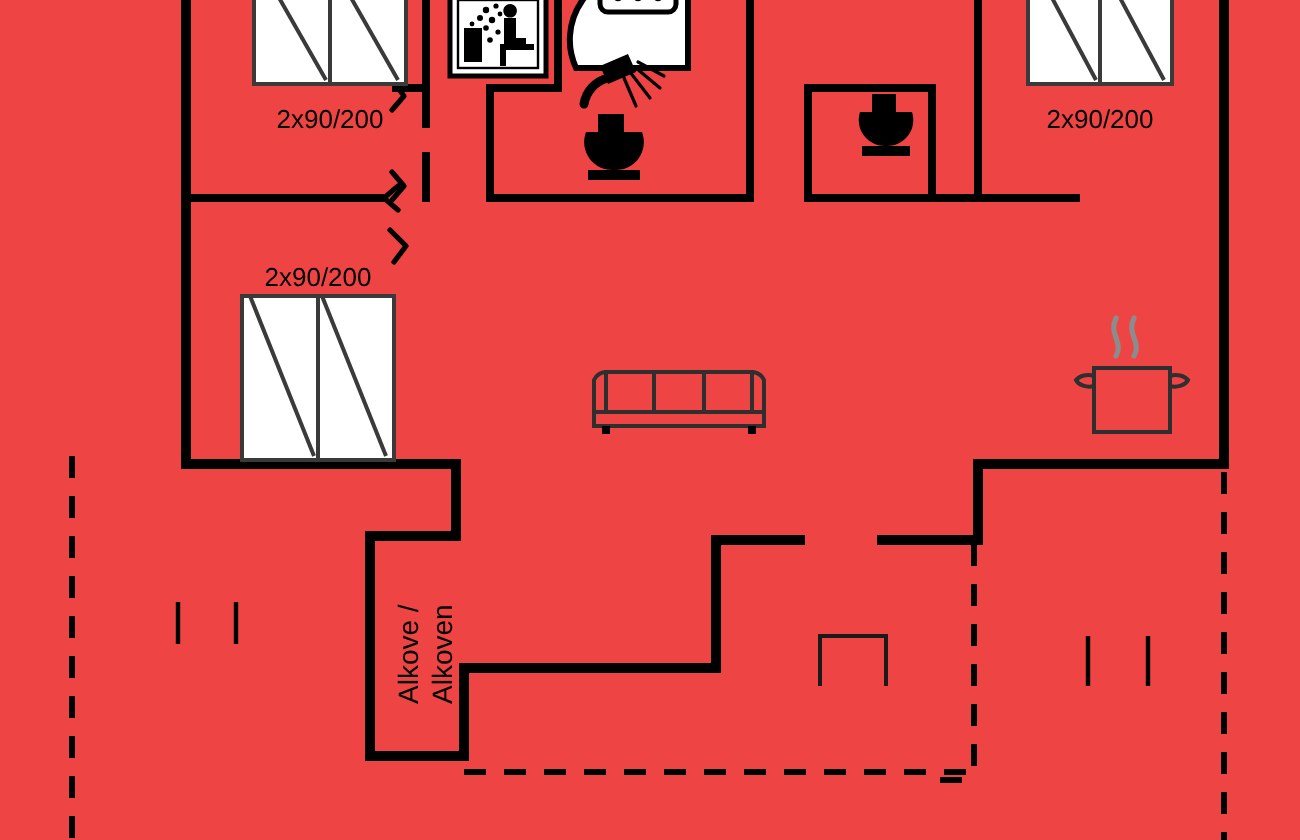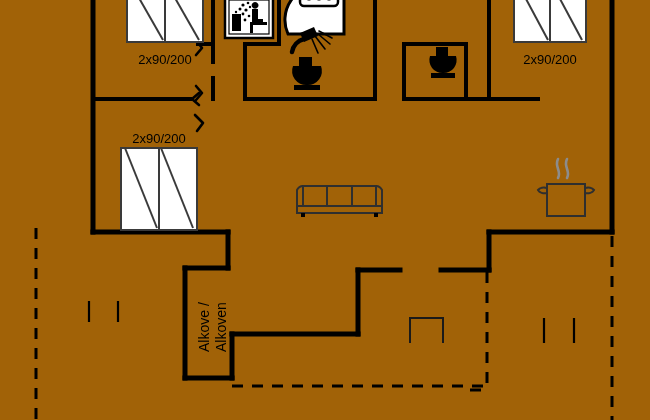--- a/index.html
+++ b/index.html
@@ -7,21 +7,21 @@
     padding: 0;
     background: #ffffff;
   }
   body {
     font-family: "Liberation Sans", sans-serif;
   }
   #floorplan-root {
     position: relative;
     width: 650px;
     height: 420px;
-    background: #a16207;
+    background: #ef4444;
     overflow: hidden;
   }
   #floorplan-svg {
     position: absolute;
     left: 0;
     top: 0;
     display: block;
   }
   .wall-outer { stroke: #000000; stroke-width: 5; fill: none; stroke-linecap: square; }
   .wall-inner { stroke: #000000; stroke-width: 4; fill: none; stroke-linecap: square; }

